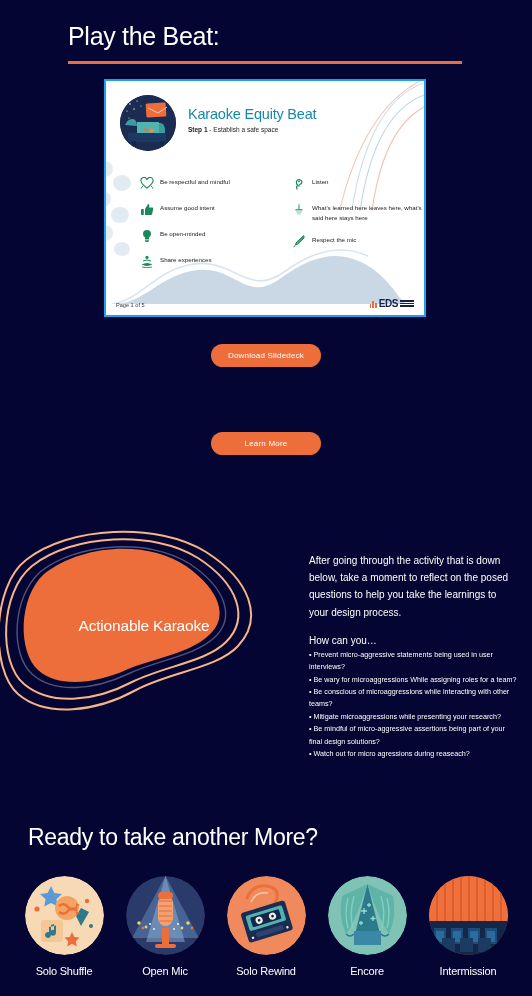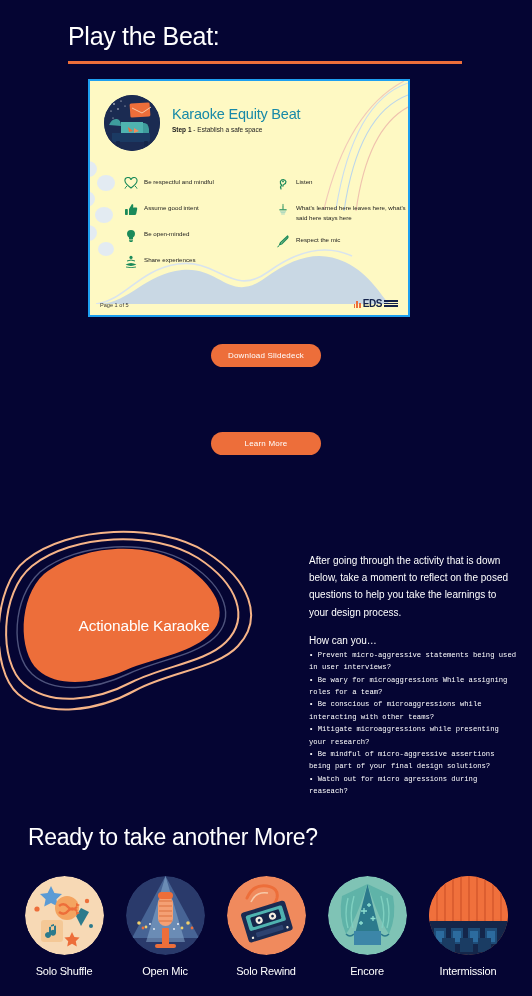--- a/index.html
+++ b/index.html
@@ -17,23 +17,23 @@
     font-size: 25px; font-weight: 400; color: #ffffff;
     letter-spacing: -0.3px;
   }
   .title-rule {
     position: absolute; left: 68px; top: 61px;
     width: 394px; height: 3px; background: #ED6E3A;
   }
 
   
   .slide {
-    position: absolute; left: 88px; top: 79px;
+    position: absolute; left: 104px; top: 79px;
     width: 322px; height: 238px;
-    background: #fef9c3;
+    background: #ffffff;
     border: 2px solid #1EA0F0;
     overflow: hidden;
   }
   .slide-arcs { position: absolute; right: 0; top: 0; width: 90px; height: 130px; }
   .slide-dots { position: absolute; left: -14px; top: 78px; width: 40px; height: 110px; }
   .slide-waves { position: absolute; left: 0; bottom: 11px; width: 322px; height: 60px; }
 
   .slide-illo {
     position: absolute; left: 14px; top: 14px;
     width: 56px; height: 56px; border-radius: 50%;
@@ -82,21 +82,21 @@
   .blob-label {
     position: absolute; left: 0; top: 512px; width: 288px; height: 228px;
     display: flex; align-items: center; justify-content: center;
     font-size: 15.5px; color: #ffffff; letter-spacing: -0.2px;
     pointer-events: none;
   }
 
   .impact-text { position: absolute; left: 309px; top: 552px; width: 208px; }
   .impact-p { font-size: 10px; line-height: 1.72; color: #ffffff; }
   .impact-gap { height: 11px; }
-  .impact-b { font-size: 7.2px; line-height: 1.72; color: #ffffff; font-family: Liberation Mono, monospace; }
+  .impact-b { font-size: 7.2px; line-height: 1.72; color: #ffffff; }
 
   
   .ready-title {
     position: absolute; left: 28px; top: 824px;
     font-size: 23px; color: #ffffff; letter-spacing: -0.3px;
   }
   .cards {
     position: absolute; left: 0; top: 876px; width: 532px;
     display: flex; justify-content: space-between; padding: 0 22px;
   }

